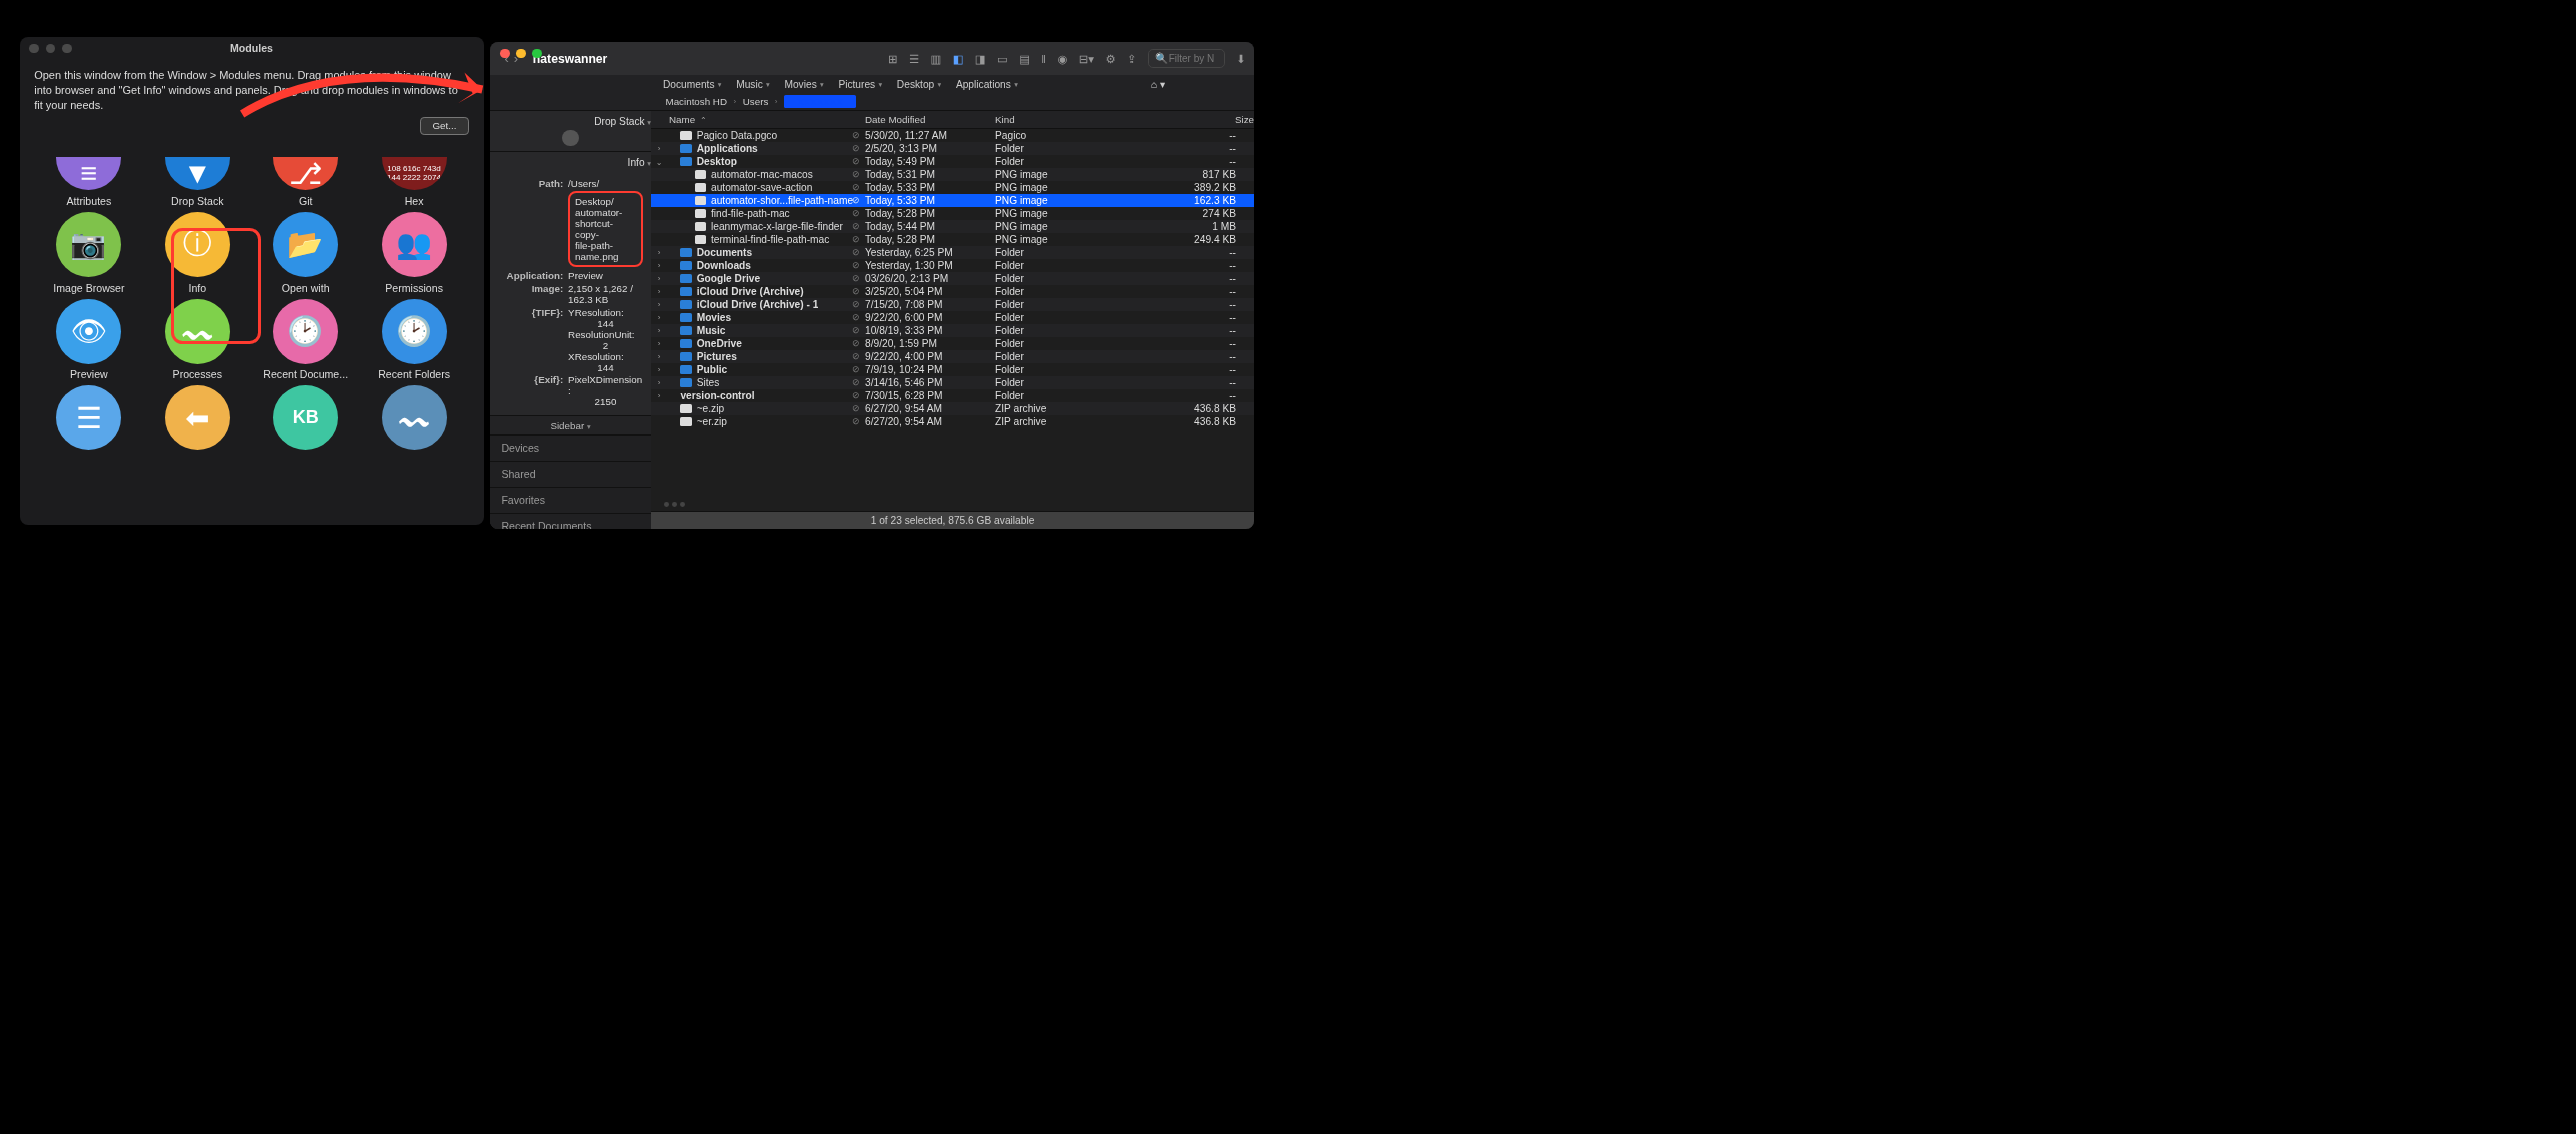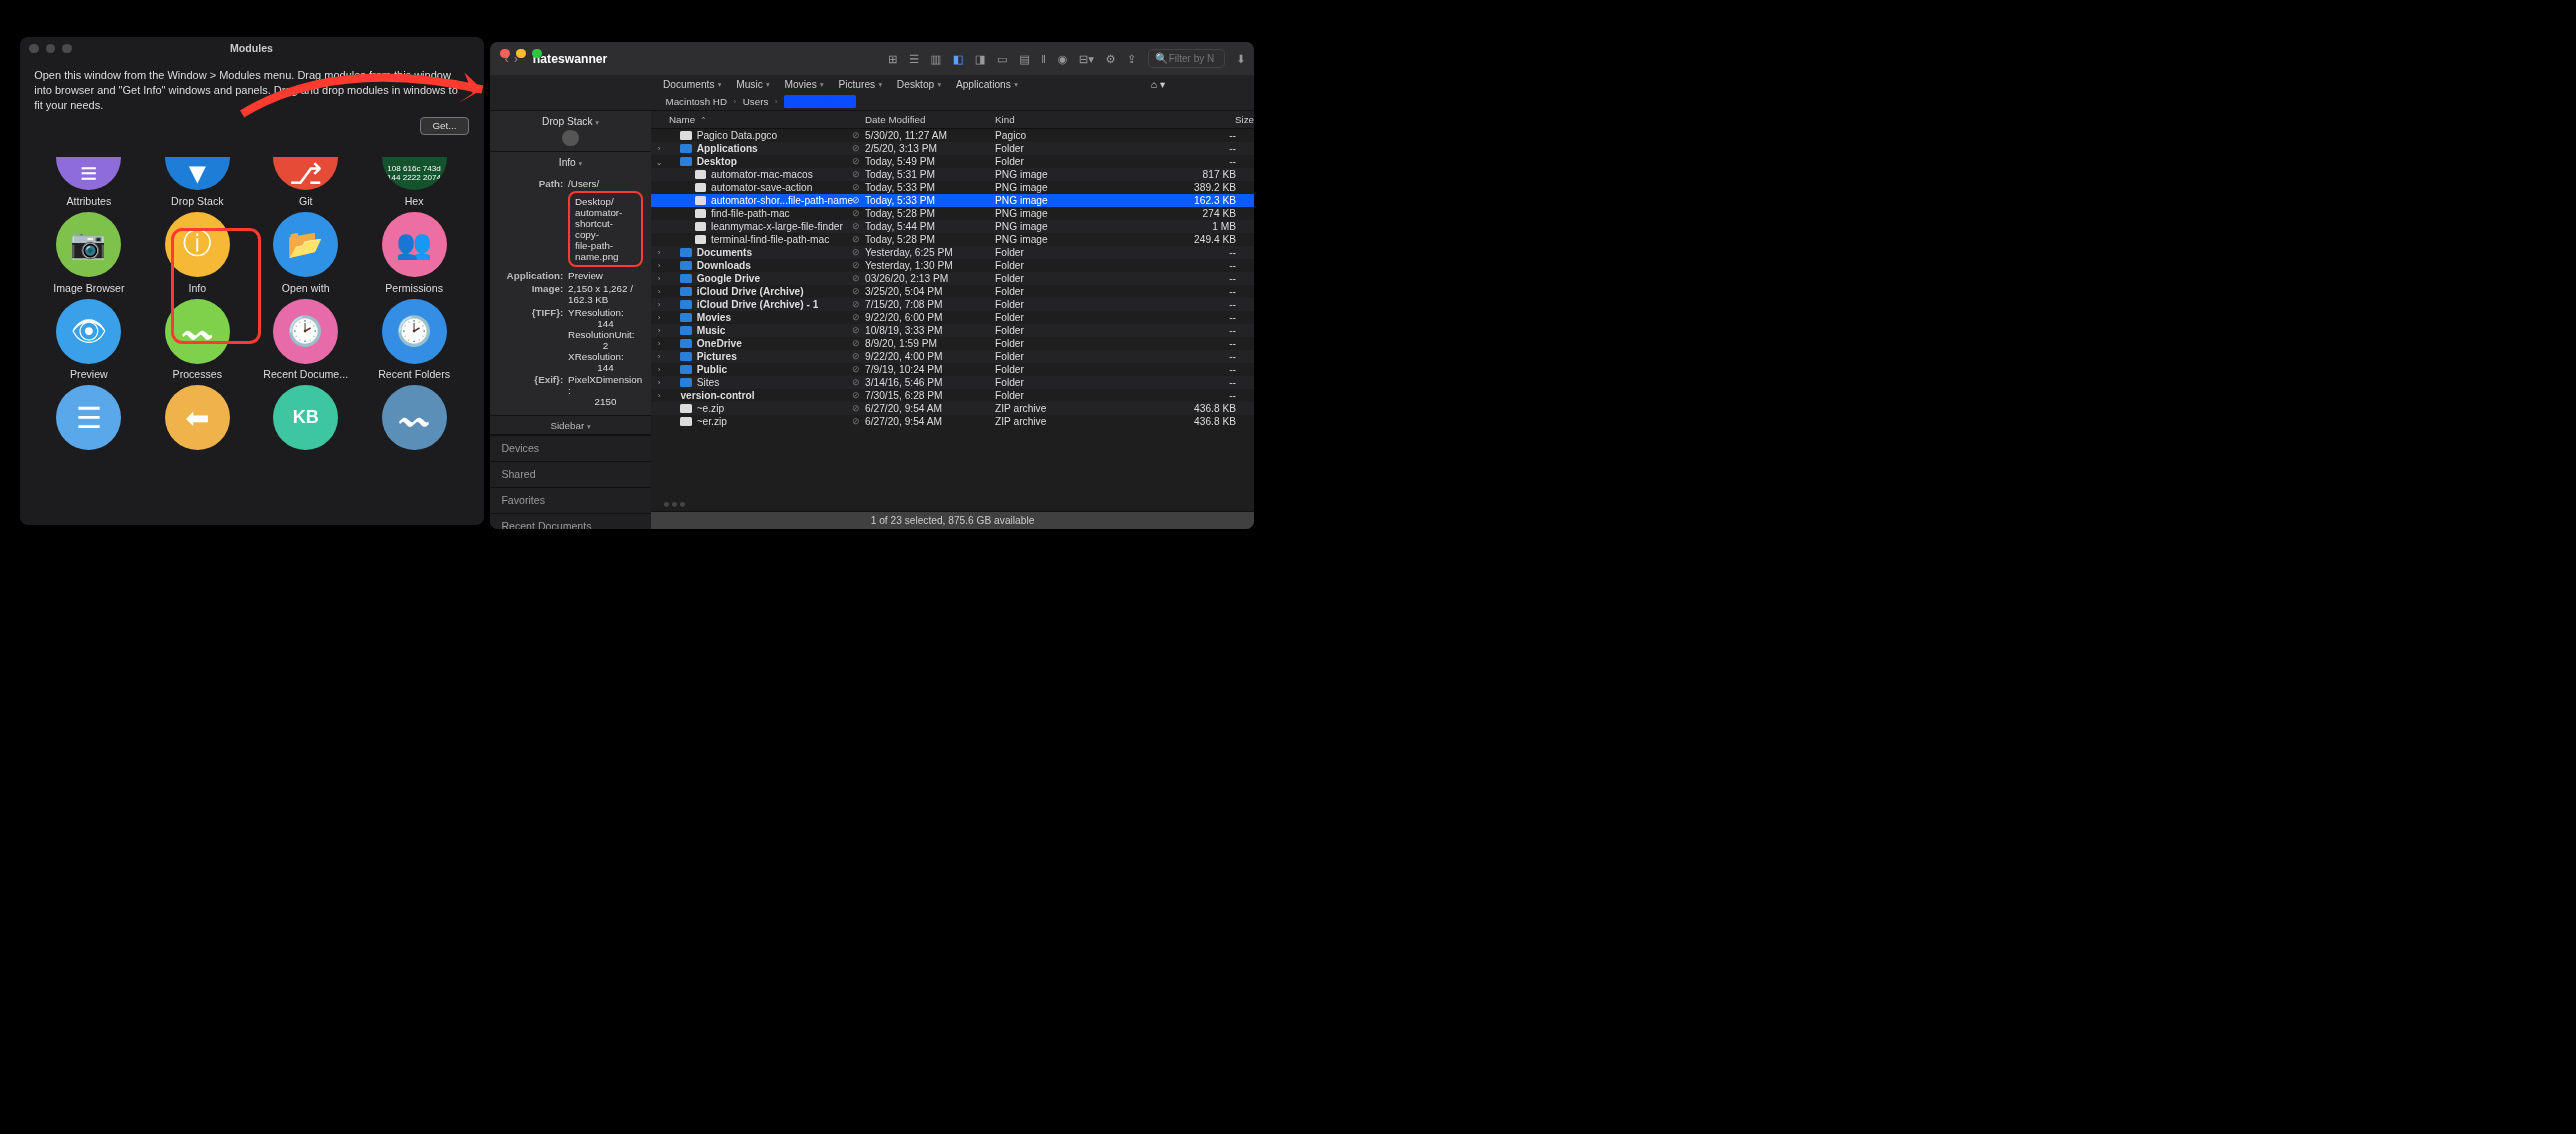--- a/index.html
+++ b/index.html
@@ -17,21 +17,21 @@
 .mod-grid { position:absolute; left:24.4px; right:24.4px; top:120px; bottom:0; overflow:hidden; }
 .mod-row { display:flex; justify-content:space-between; margin-bottom:4.9px; }
 .mod-cell { width:90px; text-align:center; position:relative; }
 .mod-icon { width:65px; height:65px; border-radius:50%; margin:0 auto; position:relative; overflow:hidden; }
 .mod-icon.half { height:33px; border-radius:0 0 33px 33px; }
 .mod-label { margin-top:4.9px; font-size:10.6px; color:#ddd; white-space:nowrap; overflow:hidden; text-overflow:ellipsis; }
 .hi { position:absolute; border:3.3px solid #ff3b30; border-radius:11.4px; pointer-events:none; }
 .hi-info { left:127px; top:71px; width:90px; height:116px; }
 
 
-.c-purple{background:#8e6cd9;} .c-blue{background:#1e7dd6;} .c-red{background:#e64b37;} .c-hex{background:#14532d;}
+.c-purple{background:#8e6cd9;} .c-blue{background:#1e7dd6;} .c-red{background:#e64b37;} .c-hex{background:#7f1d1d;}
 .c-green{background:#7fc24b;} .c-yellow{background:#f6b936;} .c-blue2{background:#2f92e6;} .c-pink{background:#ed6ea0;}
 .c-sky{background:#3aa0ea;} .c-lime{background:#7fd14b;} .c-pink2{background:#e76aa9;} .c-blue3{background:#348fe4;}
 .c-sky2{background:#5aa7ea;} .c-orange{background:#f0b24b;} .c-teal{background:#3ec6a1;} .c-slate{background:#5b8fb8;}
 
 
 .arrow { position:absolute; left:238px; top:61px; width:277px; height:57px; pointer-events:none; }
 
 
 .finder { position:absolute; left:490px; top:42px; width:764px; height:487px; background:#1e1e1e; border-radius:8.1px; overflow:hidden; display:flex; flex-direction:column; }
 .toolbar { height:33px; background:#2e2e30; display:flex; align-items:center; padding:0 8.1px; gap:9.8px; position:relative; }
@@ -50,21 +50,21 @@
 
 .pathbar { height:18px; background:#222224; display:flex; align-items:center; padding-left:169px; gap:6.5px; font-size:9.8px; color:#ccc; border-bottom:0.8px solid #111; }
 .crumb { display:flex; align-items:center; gap:3.3px; }
 .crumb.redact { background:#0a4dff; color:#0a4dff; padding:0.8px 13px; border-radius:1.6px; }
 .sep { color:#777; font-size:8.1px; }
 
 .body { flex:1; display:flex; overflow:hidden; }
 
 
 .info-side { width:161px; background:#28282a; color:#ccc; font-size:9.8px; display:flex; flex-direction:column; }
-.info-top { text-align:center; padding:4.9px 0; }
+.info-top { text-align:right; padding:4.9px 0; }
 .info-top .ds { color:#ddd; font-size:10.2px; }
 .info-top .dd { font-size:7.3px; color:#888; }
 .info-top .circ { width:16.3px; height:16.3px; border-radius:50%; background:#555; margin:3.3px auto 0; }
 .info-block { padding:4.9px 8.1px 6.5px 8.1px; }
 .info-row { display:flex; margin-bottom:1.6px; }
 .info-k { width:70px; text-align:right; padding-right:4.9px; color:#bbb; font-weight:600; font-size:9.8px; }
 .info-v { flex:1; color:#ddd; font-size:9.8px; word-break:break-word; }
 .path-hi { border:2.4px solid #ff3b30; border-radius:8.1px; padding:3.3px 4.9px; margin:1.6px 0; }
 .side-sec { padding:6.5px 11.4px; color:#999; font-size:10.6px; background:#202022; border-top:0.8px solid #111; }
 .side-head { text-align:center; color:#bbb; border-top:0.8px solid #111; border-bottom:0.8px solid #111; padding:3.3px 0; background:#232325; }

